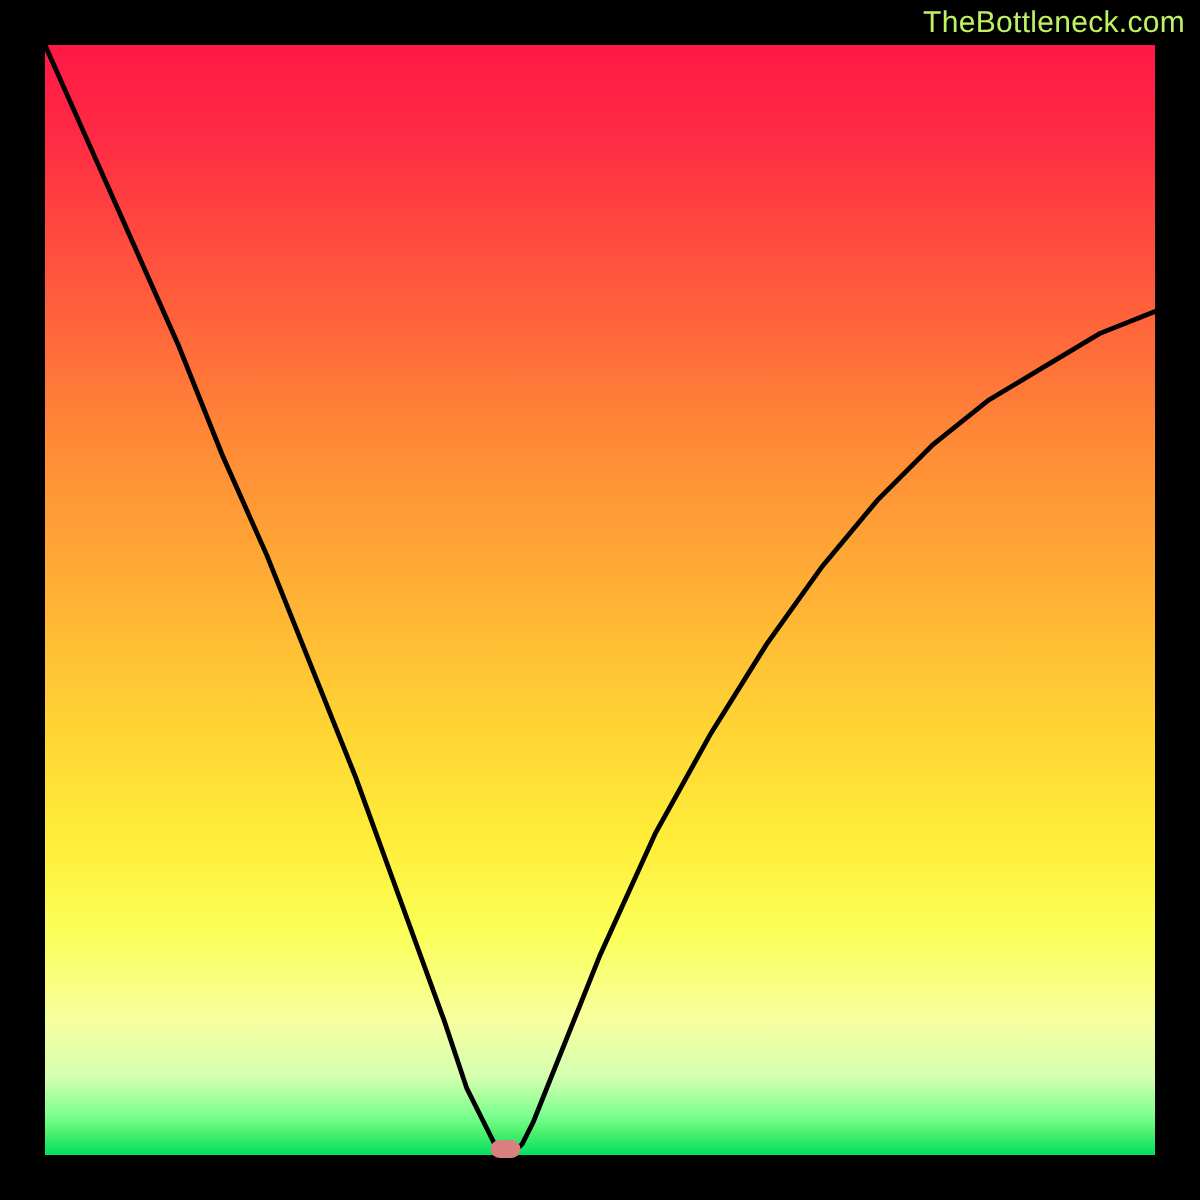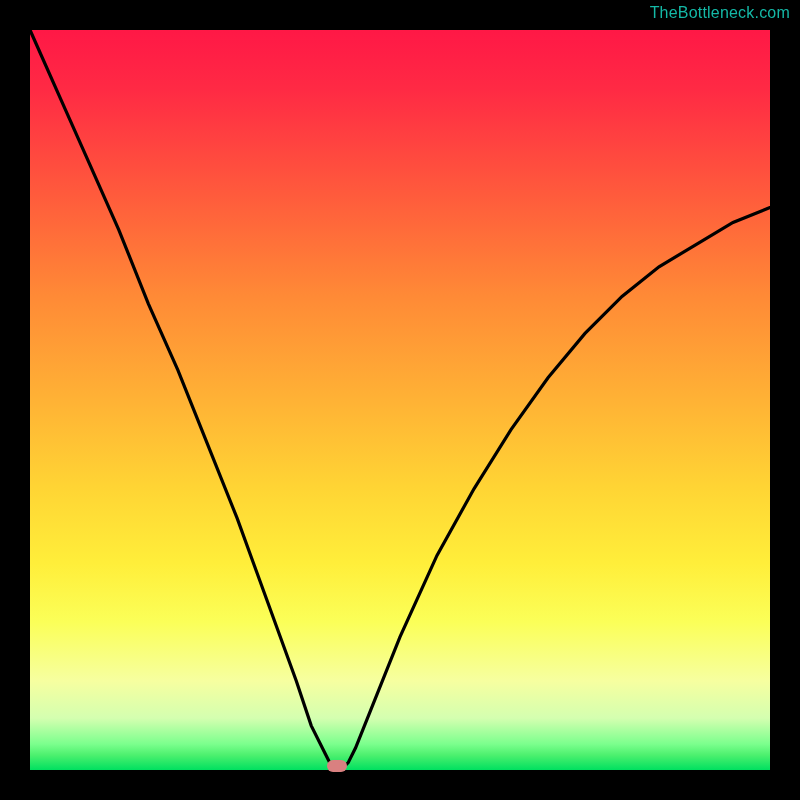--- a/index.html
+++ b/index.html
@@ -52,22 +52,22 @@
     width: 20px;
     height: 12px;
     border-radius: 6px;
     background: #d98080;
     transform: translate(-50%, -50%);
   }
   .watermark {
     position: absolute;
     top: 4px;
     right: 10px;
-    color: #14b8a6;
-    font-size: 16px;
+    color: #bef264;
+    font-size: 20px;
     letter-spacing: 0.2px;
     font-weight: 500;
   }
 </style>
 </head>
 <body>
 
 <div class="frame">
 
   <div class="plot-area">

